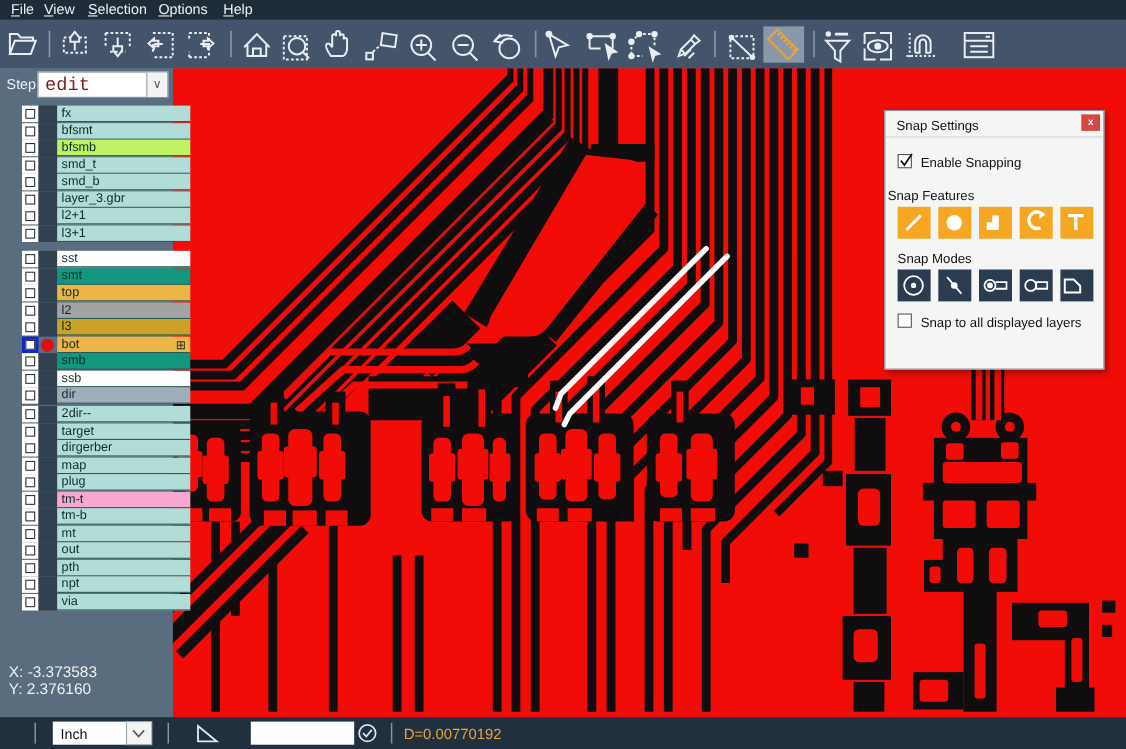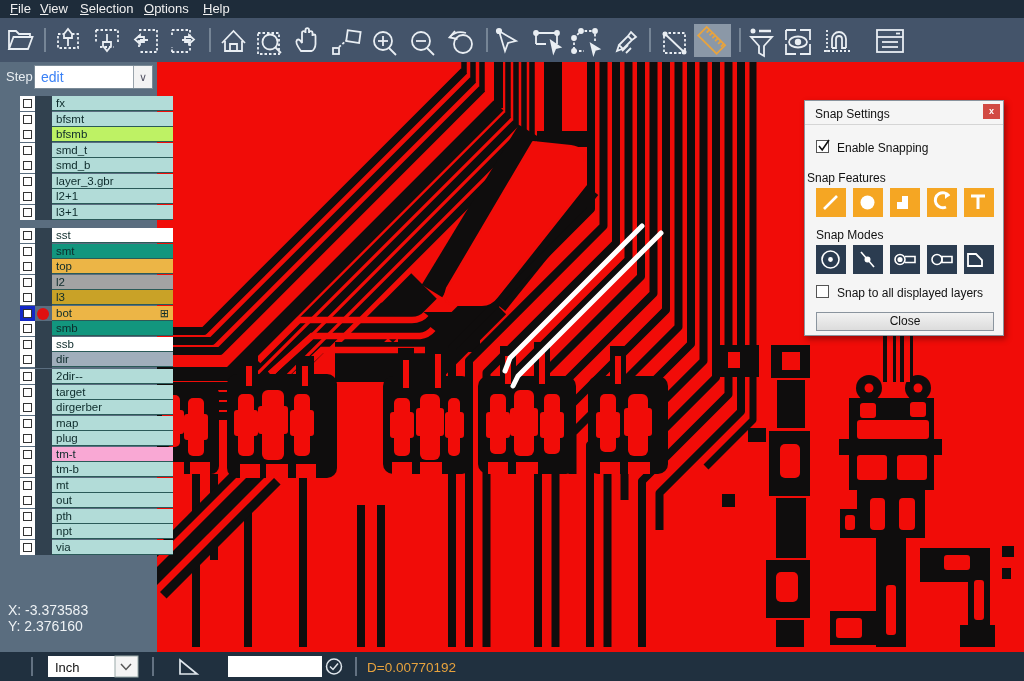--- a/index.html
+++ b/index.html
@@ -6,21 +6,21 @@
 html,body { width:1024px; height:681px; overflow:hidden; font-family:"Liberation Sans", sans-serif; }
 #app { position:relative; width:1024px; height:681px; background:#5a6d7f; }
 #menubar { position:absolute; left:0; top:0; width:1024px; height:18px; background:#1e2c3a; color:#f0f0f0; font-size:13px; }
 #menubar span { position:absolute; top:1px; }
 #menubar u { text-decoration:underline; }
 #toolbar { position:absolute; left:0; top:18px; width:1024px; height:44px; background:#44546a; }
 #leftpanel { position:absolute; left:0; top:62px; width:157px; height:590px; background:#5a6d7f; }
 #steprow { position:absolute; left:0; top:0; width:157px; height:30px; background:#5a6d7f; }
 #steprow .lbl { position:absolute; left:6px; top:7px; color:#e8eef2; font-size:13px; }
 #stepdd { position:absolute; left:34px; top:3px; width:119px; height:24px; background:#fff; border:1px solid #7a8a96; }
-#stepdd .txt { position:absolute; left:6px; top:3px; font-size:14px; color:#3b82f6; }
+#stepdd .txt { position:absolute; left:6px; top:3px; font-size:17px; color:#7f1d1d;font-family:Liberation Mono, monospace; }
 #stepdd .chev { position:absolute; right:0; top:0; width:19px; height:22px; color:#556; font-size:11px; text-align:center; line-height:22px; border-left:1px solid #9aa4ac; background:#f3f3f3; }
 #layers { position:absolute; left:0; top:31px; width:157px; }
 .lrow { position:absolute; left:0; width:157px; height:15.5px;margin-left:20px; }
 .lrow .cbc { position:absolute; left:0; top:0; width:15px; height:15px; background:#fff; }
 .lrow .cb { position:absolute; left:3px; top:3px; width:9px; height:9px; background:#fff; border:1.5px solid #333; }
 .lrow .dk { position:absolute; left:15px; top:0; width:17px; height:15.5px; background:#31414f; }
 .lrow .nm { position:absolute; left:32px; top:0; width:121px; height:15px; font-size:11.5px; color:#0d2b2b; padding:1px 0 0 4px; border-bottom:1px solid #2a5a58; }
 #xy { position:absolute; left:8px; top:540px; color:#eef2f5; font-size:14px; }
 #statusbar { position:absolute; left:0; top:652px; width:1024px; height:29px; background:#20303f;padding-left:20px; }
 #canvas { position:absolute; left:157px; top:62px; width:867px; height:590px; }
@@ -522,21 +522,20 @@
     <div style="position:absolute;left:0;top:23px;width:198px;height:1px;background:#d5d5d5"></div>
     <div class="dcheck" style="top:39px"></div>
     <svg style="position:absolute;left:11px;top:37px" width="16" height="16" viewBox="0 0 16 16">
         <path d="M3 8 l3.2 4 L13 2" stroke="#111" stroke-width="1.6" fill="none"></path>
       </svg>
     <div class="dlab" style="left:32px;top:40px">Enable Snapping</div>
     <div class="dlab" style="left:2px;top:70px">Snap Features</div>
     <div class="dlab" style="left:11px;top:127px">Snap Modes</div>
     <div class="dcheck" style="top:184px"></div>
     <div class="dlab" style="left:32px;top:185px">Snap to all displayed layers</div>
-    <div class="closebtn">Close</div>
     <div id="fbtns">
         <div class="fbtn" style="left:11px;top:87px"></div>
         <div class="fbtn" style="left:48px;top:87px"></div>
         <div class="fbtn" style="left:85px;top:87px"></div>
         <div class="fbtn" style="left:122px;top:87px"></div>
         <div class="fbtn" style="left:159px;top:87px"></div>
       </div>
     <div id="mbtns">
         <div class="mbtn" style="left:11px;top:144px"></div>
         <div class="mbtn" style="left:48px;top:144px"></div>

